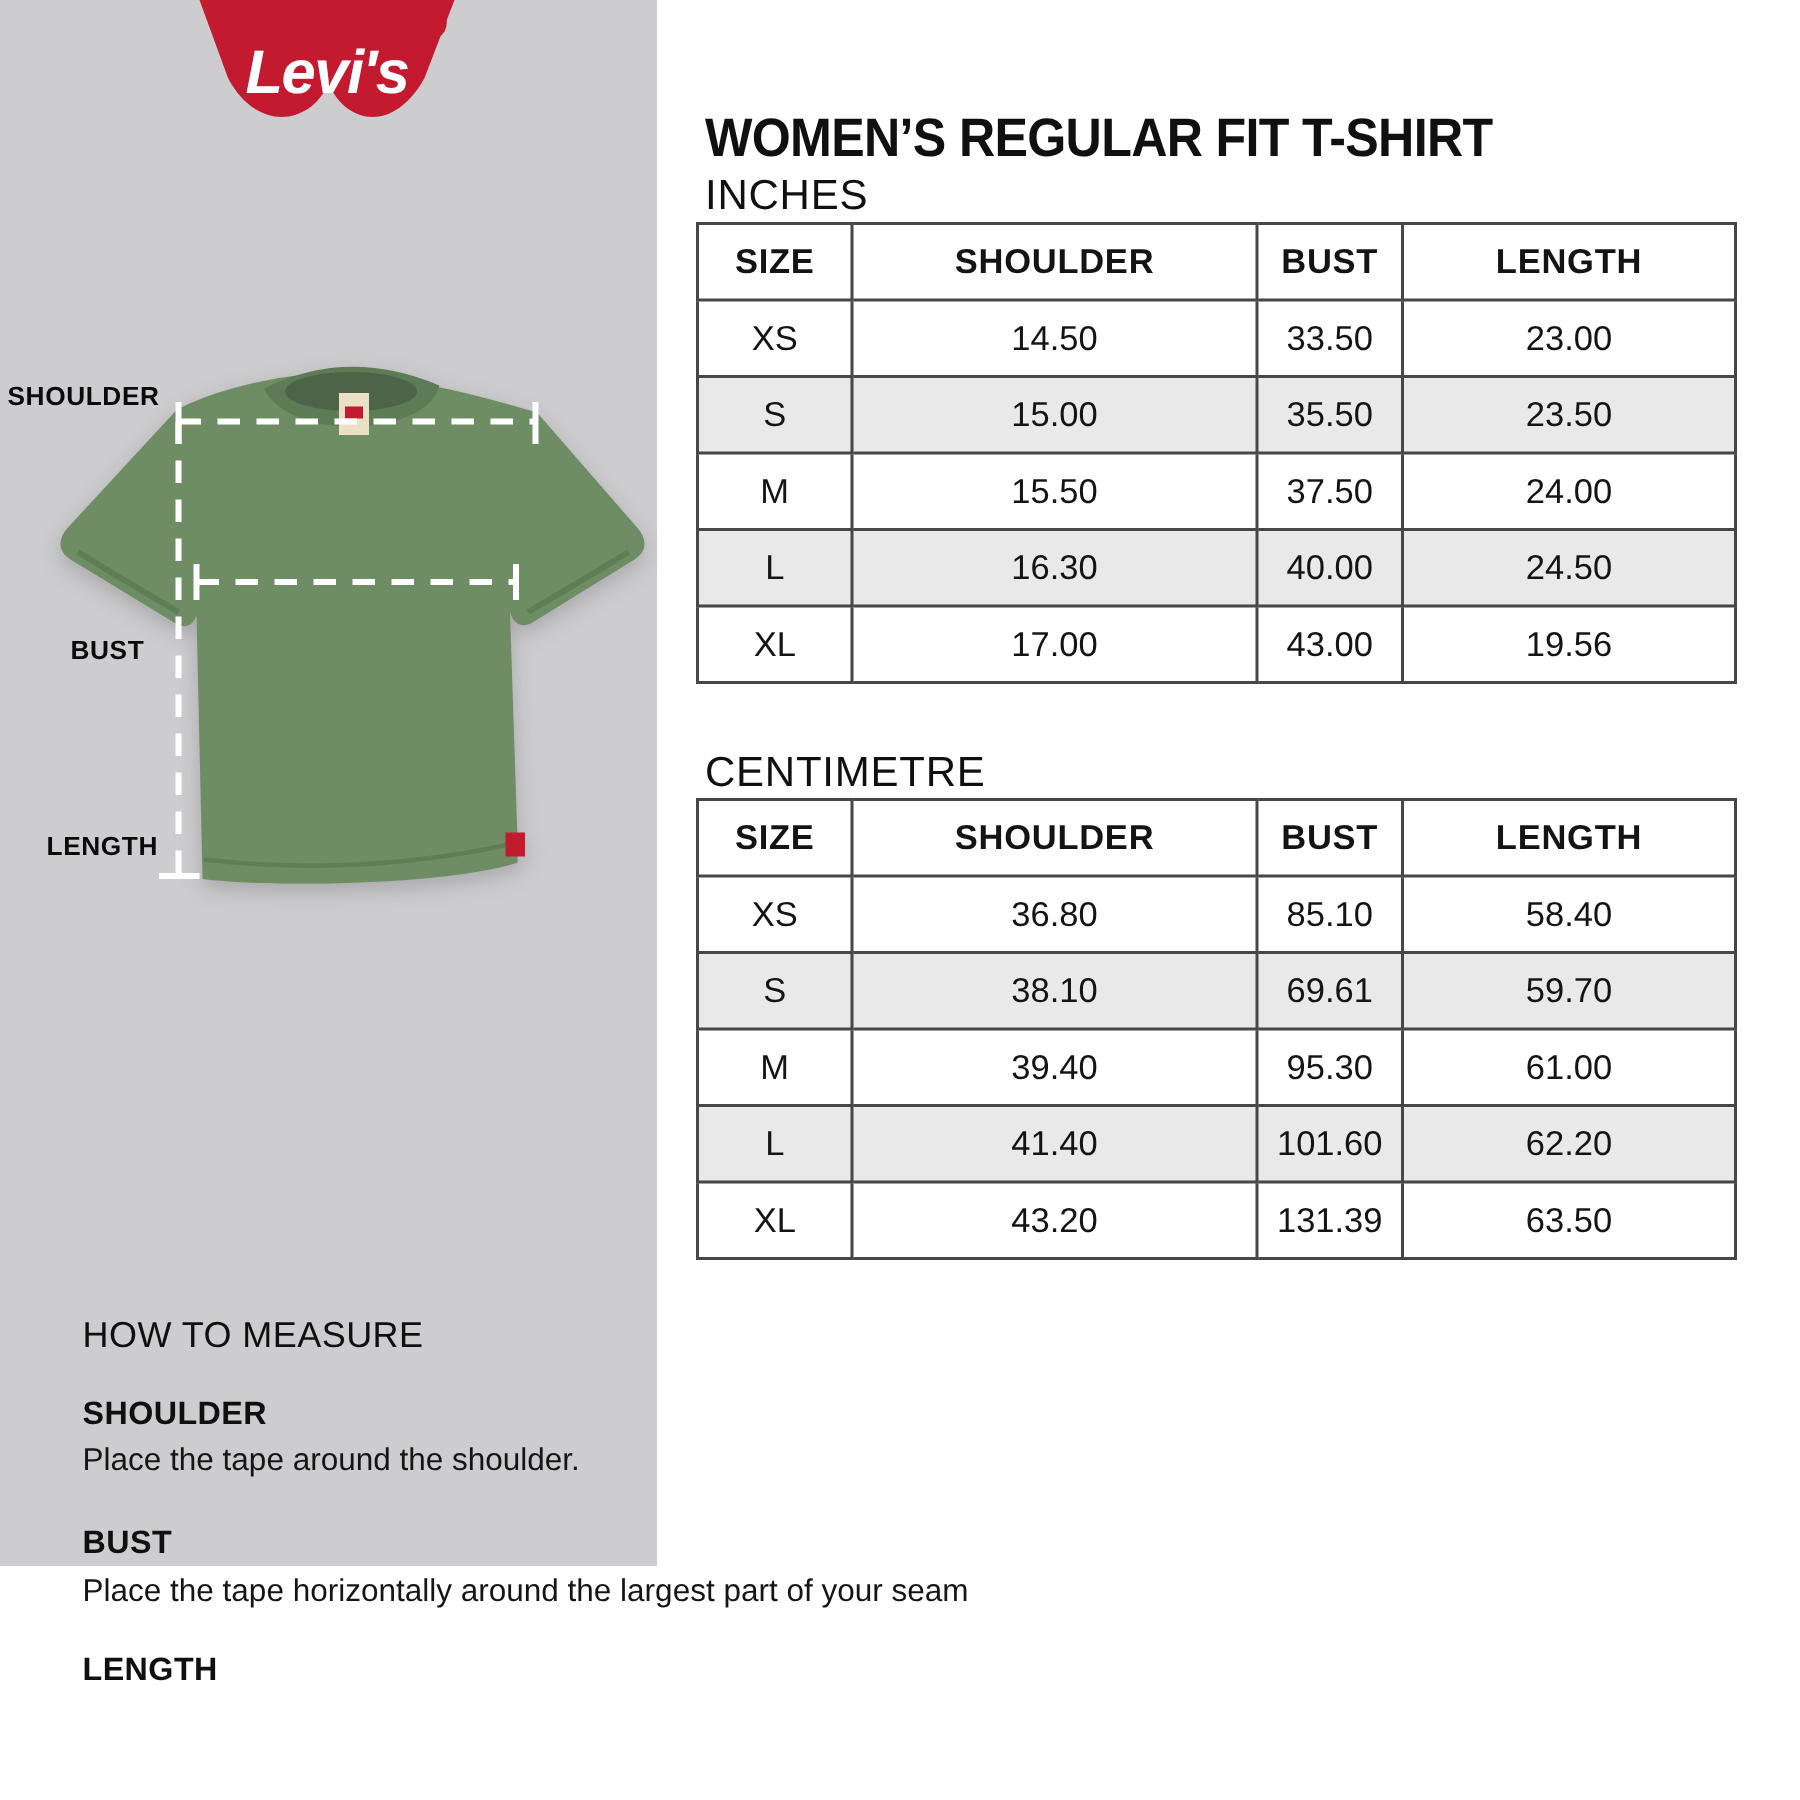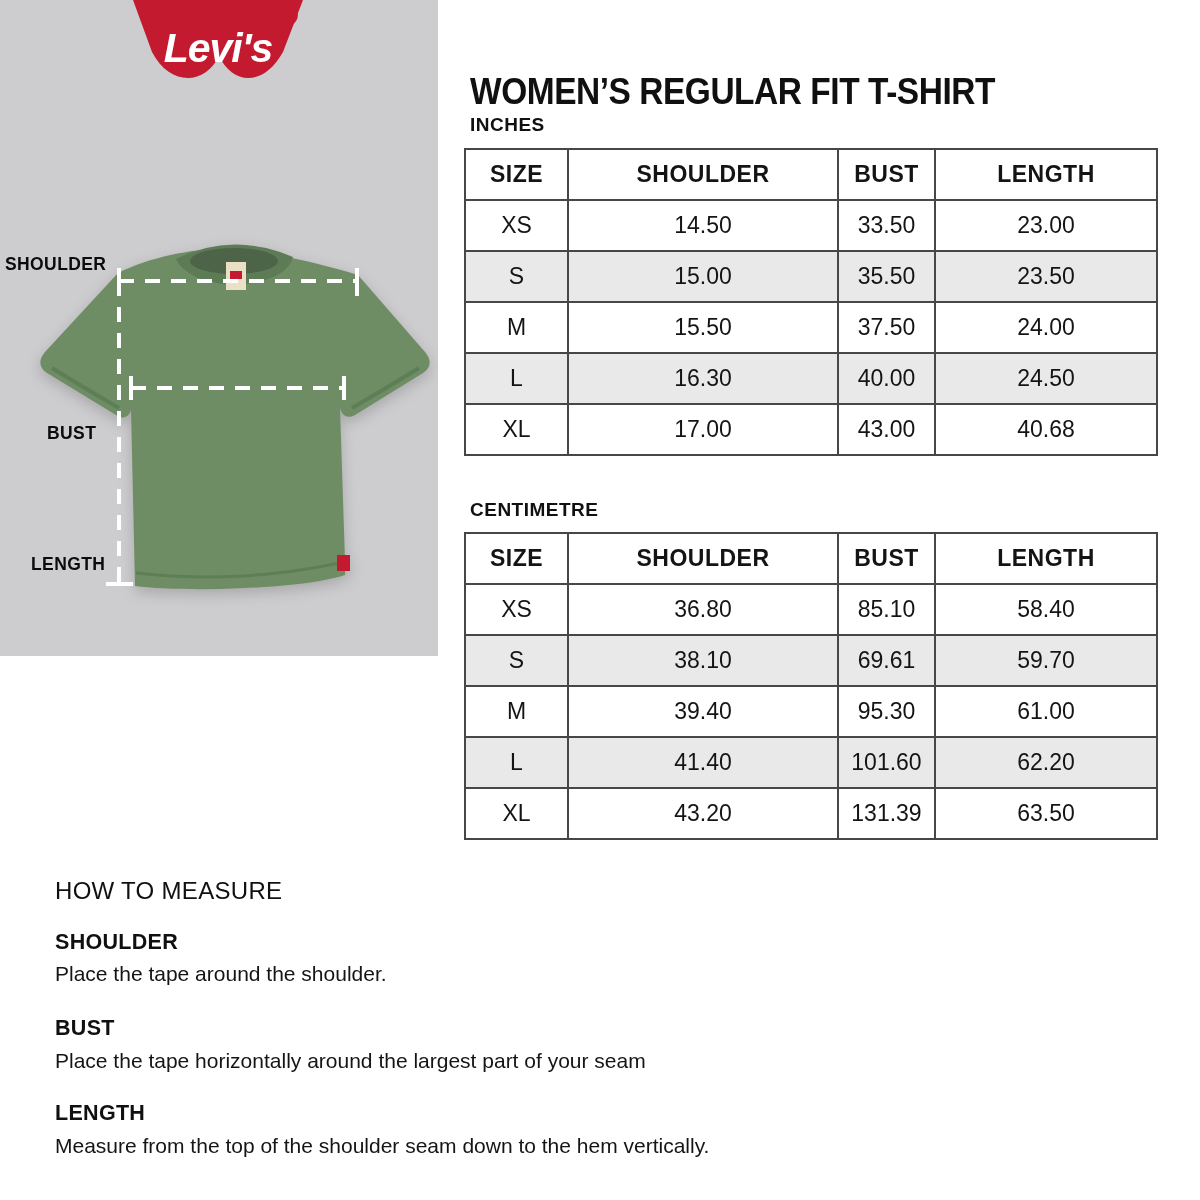--- a/index.html
+++ b/index.html
@@ -4,37 +4,37 @@
 <style>
   html,body{margin:0;padding:0}
   body{
     width:1200px;height:1200px;background:#ffffff;
     font-family:"Liberation Sans",sans-serif;color:#101010;
     -webkit-font-smoothing:antialiased;
   }
   .canvas{position:relative;width:1200px;height:1200px;overflow:hidden;background:#fff}
 
   
-  .left-panel{position:absolute;left:0;top:0;width:438px;height:656px;background:#cdcdcf}
+  .left-panel{position:absolute;left:0;top:0;width:438px;height:1044px;background:#cdcdcf}
   .logo-svg{position:absolute;left:0;top:0;width:438px;height:130px}
   .shirt-svg{position:absolute;left:0;top:0;width:438px;height:852px}
   .shirt-group{filter:drop-shadow(0 5px 7px rgba(0,0,0,.18))}
   .dash{stroke:#fff;stroke-width:4;stroke-dasharray:15 11;fill:none}
   .tick{stroke:#fff;stroke-width:4}
   .m-label{position:absolute;font-weight:bold;font-size:17.5px;letter-spacing:.4px;color:#0b0b0b}
   #lbl-shoulder{left:5px;top:254px}
   #lbl-bust{left:47px;top:423px}
   #lbl-length{left:31px;top:554px}
 
   
   .page-title{
     position:absolute;left:470px;top:47px;font-size:36px;font-weight:bold;
     letter-spacing:-.5px;transform:scaleX(.93);transform-origin:left center;white-space:nowrap;
   }
-  .unit-label{position:absolute;font-size:19px;font-weight:bold;letter-spacing:.5px}
+  .unit-label{position:absolute;font-size:28px;font-weight:normal;letter-spacing:.5px}
   #unit-inches{left:470px;top:114px}
   #unit-cm{left:470px;top:499px}
 
   table.size-table{
     position:absolute;left:464px;width:692px;border-collapse:collapse;table-layout:fixed;background:#fff;border-radius:25px;
   }
   #table-inches{top:148px}
   #table-cm{top:532px}
   .size-table th,.size-table td{
     border:2px solid #474747;text-align:center;vertical-align:middle;
@@ -156,21 +156,21 @@
         <tr>
           <td>L</td>
           <td>16.30</td>
           <td>40.00</td>
           <td>24.50</td>
         </tr>
         <tr>
           <td>XL</td>
           <td>17.00</td>
           <td>43.00</td>
-          <td>40.68</td>
+          <td>19.56</td>
         </tr>
       </tbody>
   </table>
 
   <div class="unit-label" id="unit-cm">CENTIMETRE</div>
   <table class="size-table" id="table-cm">
     <colgroup>
         <col style="width:103px">
         <col style="width:270px">
         <col style="width:97px">
@@ -220,15 +220,14 @@
 
   <div class="howto-title">HOW TO MEASURE</div>
 
   <div class="ht-label" id="ht-l0">SHOULDER</div>
   <div class="ht-text" id="ht-t0">Place the tape around the shoulder.</div>
 
   <div class="ht-label" id="ht-l1">BUST</div>
   <div class="ht-text" id="ht-t1">Place the tape horizontally around the largest part of your seam</div>
 
   <div class="ht-label" id="ht-l2">LENGTH</div>
-  <div class="ht-text" id="ht-t2">Measure from the top of the shoulder seam down to the hem vertically.</div>
 
 </div>
 
 </body></html>

